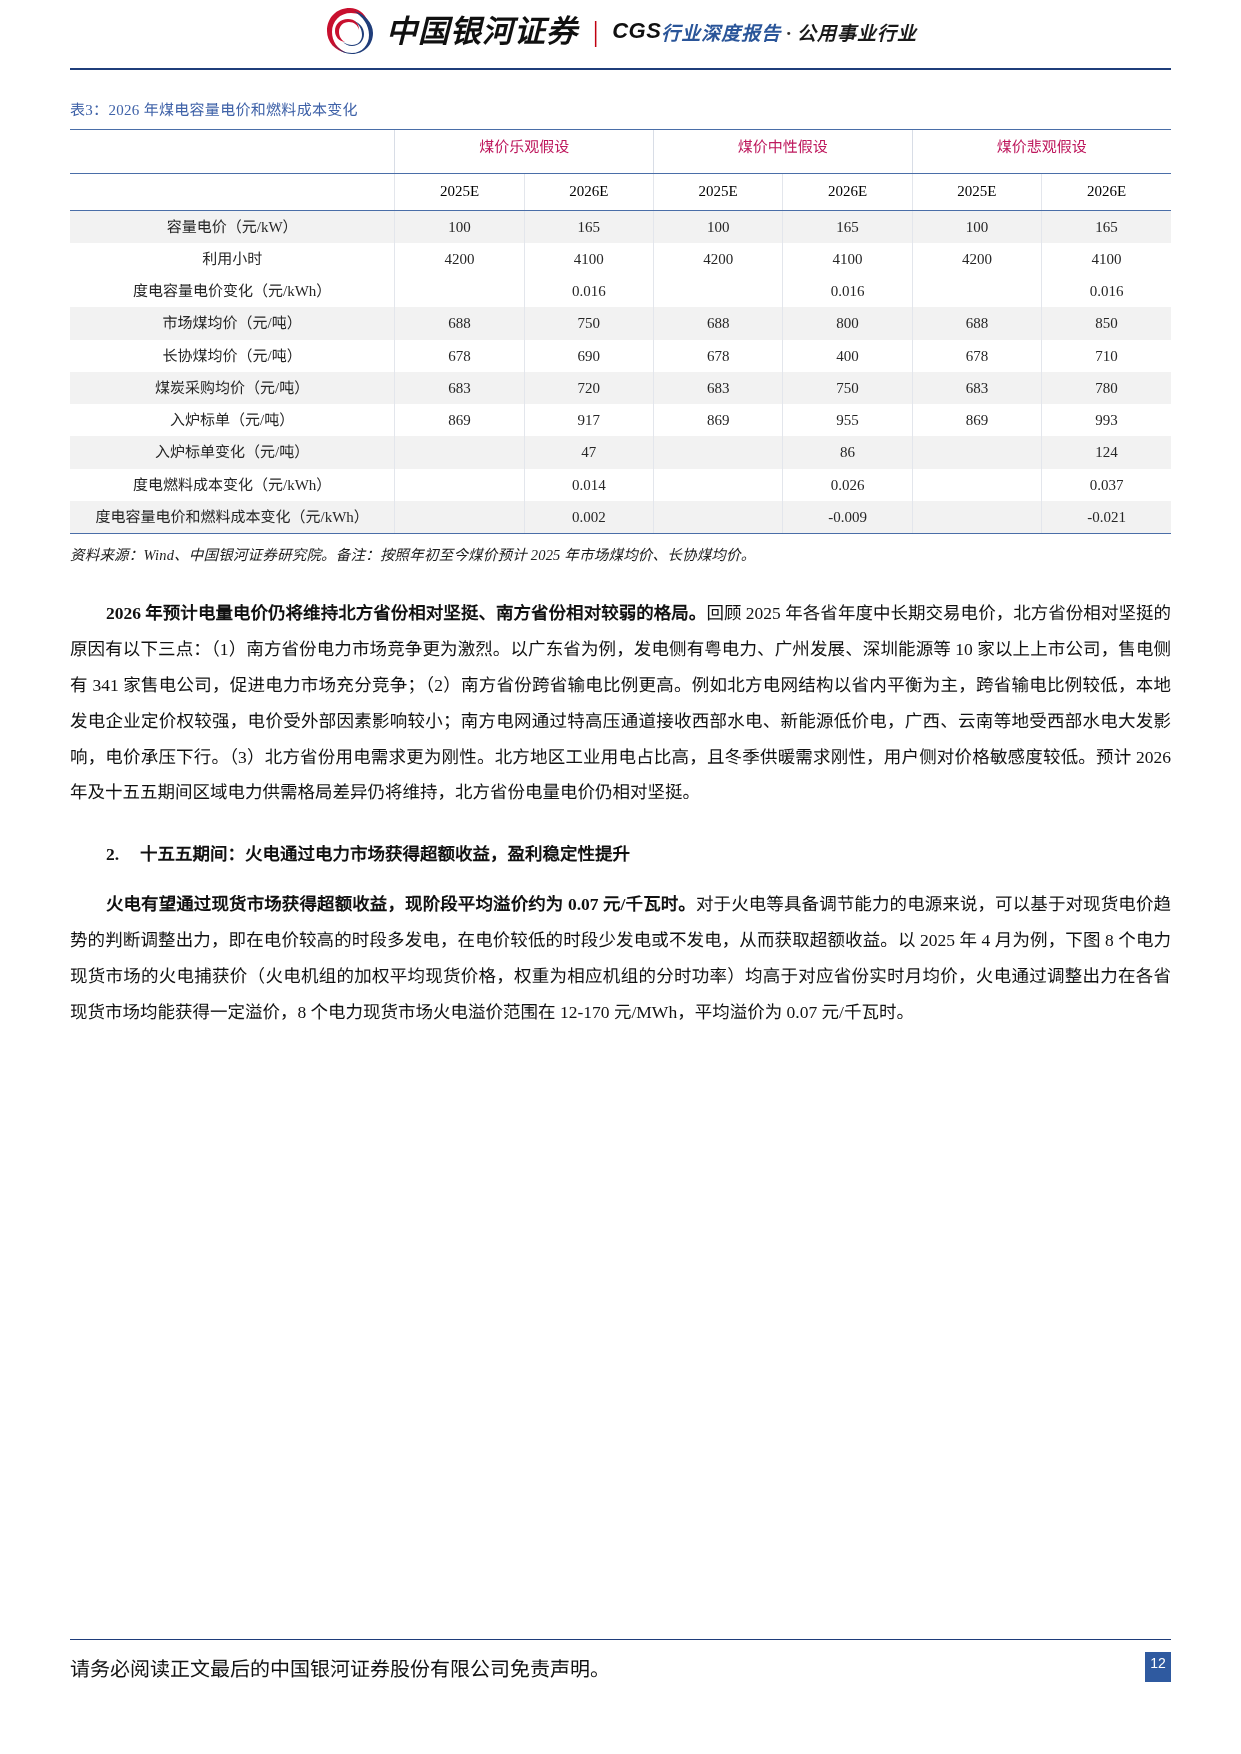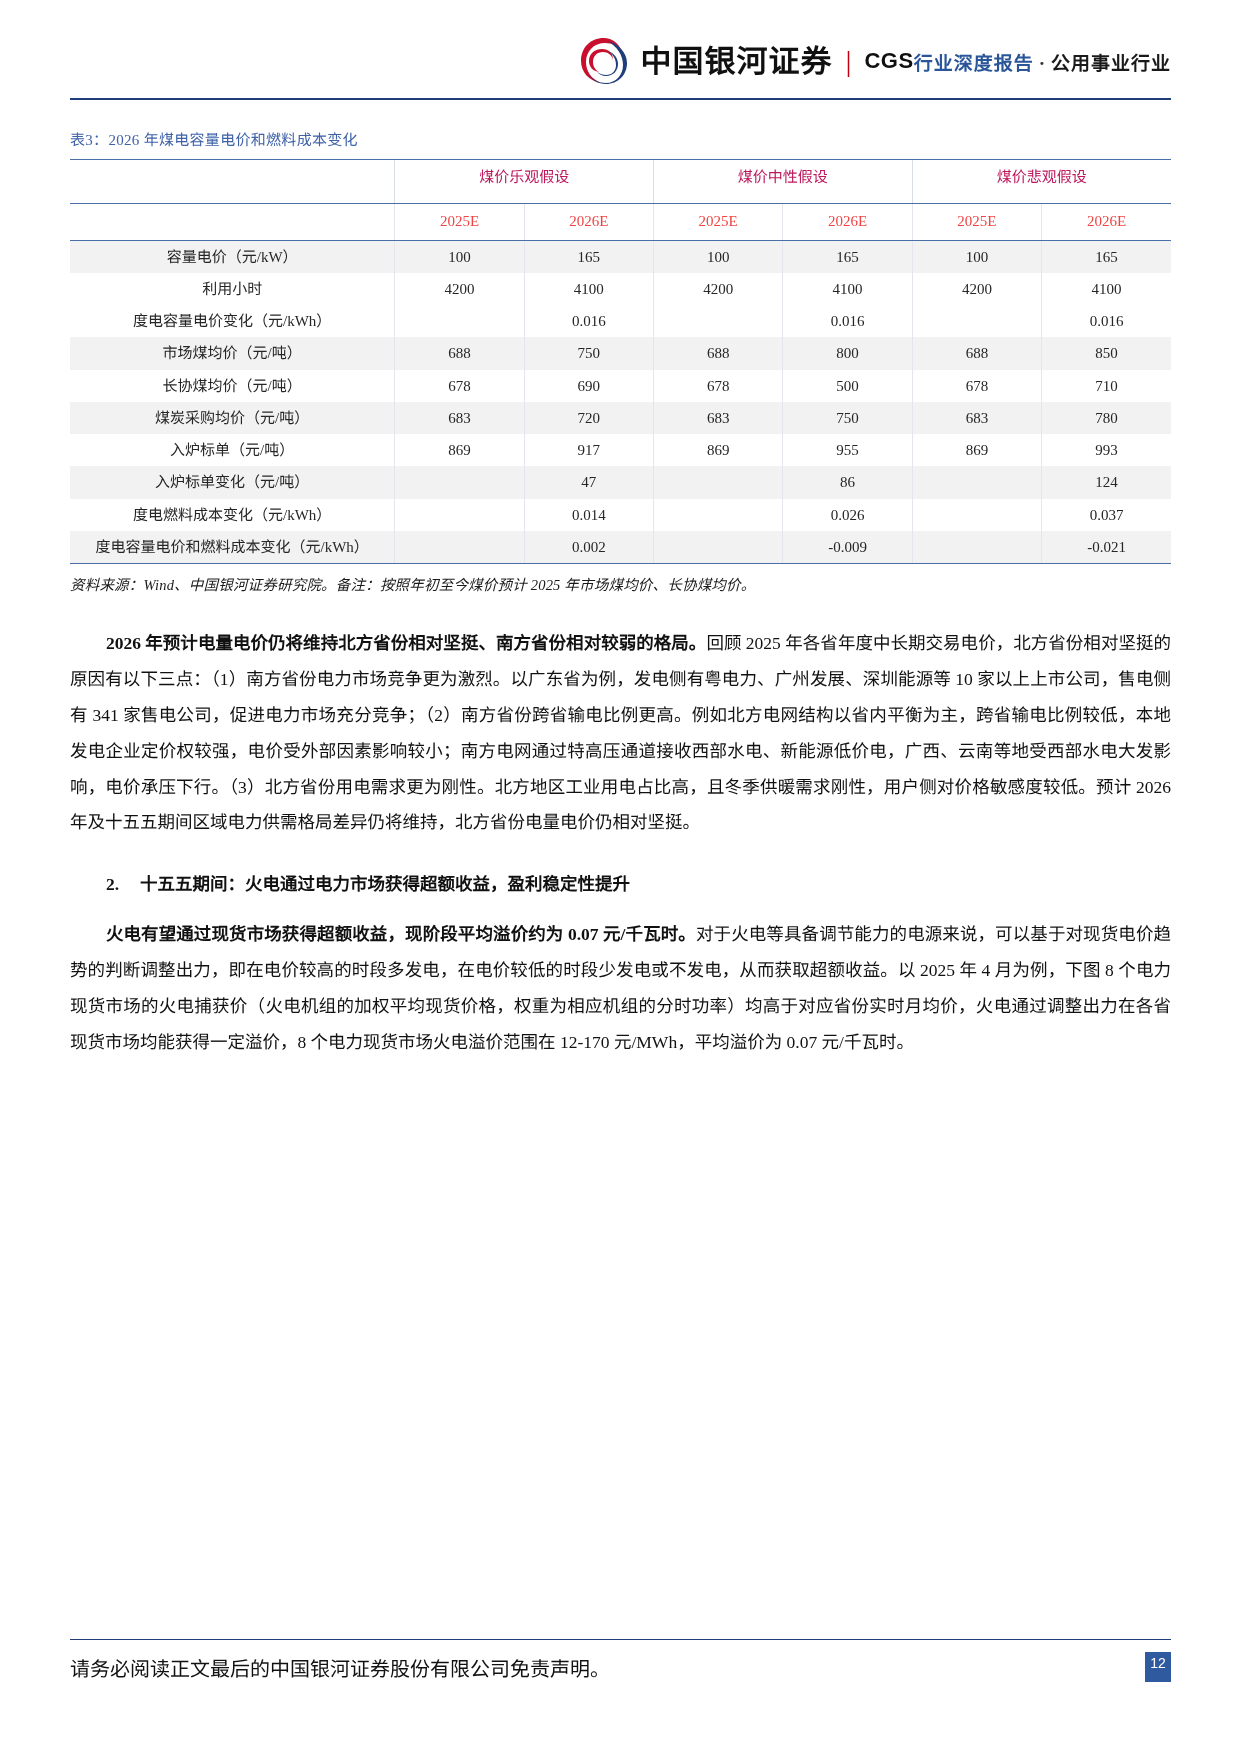--- a/index.html
+++ b/index.html
@@ -20,23 +20,23 @@
     height: 1754px;
     position: relative;
     box-sizing: border-box;
     padding: 0 70px;
   }
 
   
   .header {
     display: flex;
     align-items: center;
-    justify-content: flex-end;
-    padding-top: 30px;
+    justify-content: center;
     height: 62px;
+    font-style: italic;
   }
   .brand {
     display: flex;
     align-items: center;
     gap: 10px;
   }
   .brand-mark {
     width: 52px;
     height: 52px;
     position: relative;
@@ -109,21 +109,21 @@
     font-weight: normal;
     padding: 7px 2px 16px;
     border-top: 1.6px solid #4a6ea8;
   }
   thead tr.grp th.grp-cell {
     border-bottom: 1.3px solid #4a6ea8;
     border-left: 1px solid #d8dde6;
   }
   thead tr.grp th.blank { border-bottom: 1.3px solid #4a6ea8; }
   thead tr.yr th {
-    color: #ef4444;
+    color: #000000;
     font-weight: normal;
     padding: 7px 2px 8px;
     border-bottom: 1.3px solid #4a6ea8;
     border-left: 1px solid #e3e6ec;
   }
   thead tr.yr th.blank { border-left: none; }
 
   tbody td { border-left: 1px solid #e3e6ec; }
   tbody td.rowlabel { border-left: none; }
   tbody tr.alt td { background: #f2f2f2; }
@@ -281,21 +281,21 @@
           <td>688</td>
           <td class="red">800</td>
           <td>688</td>
           <td class="red">850</td>
         </tr>
         <tr>
           <td class="rowlabel">长协煤均价（元/吨）</td>
           <td>678</td>
           <td class="red">690</td>
           <td>678</td>
-          <td class="red">500</td>
+          <td class="red">400</td>
           <td>678</td>
           <td class="red">710</td>
         </tr>
         <tr class="alt">
           <td class="rowlabel">煤炭采购均价（元/吨）</td>
           <td>683</td>
           <td>720</td>
           <td>683</td>
           <td>750</td>
           <td>683</td>

